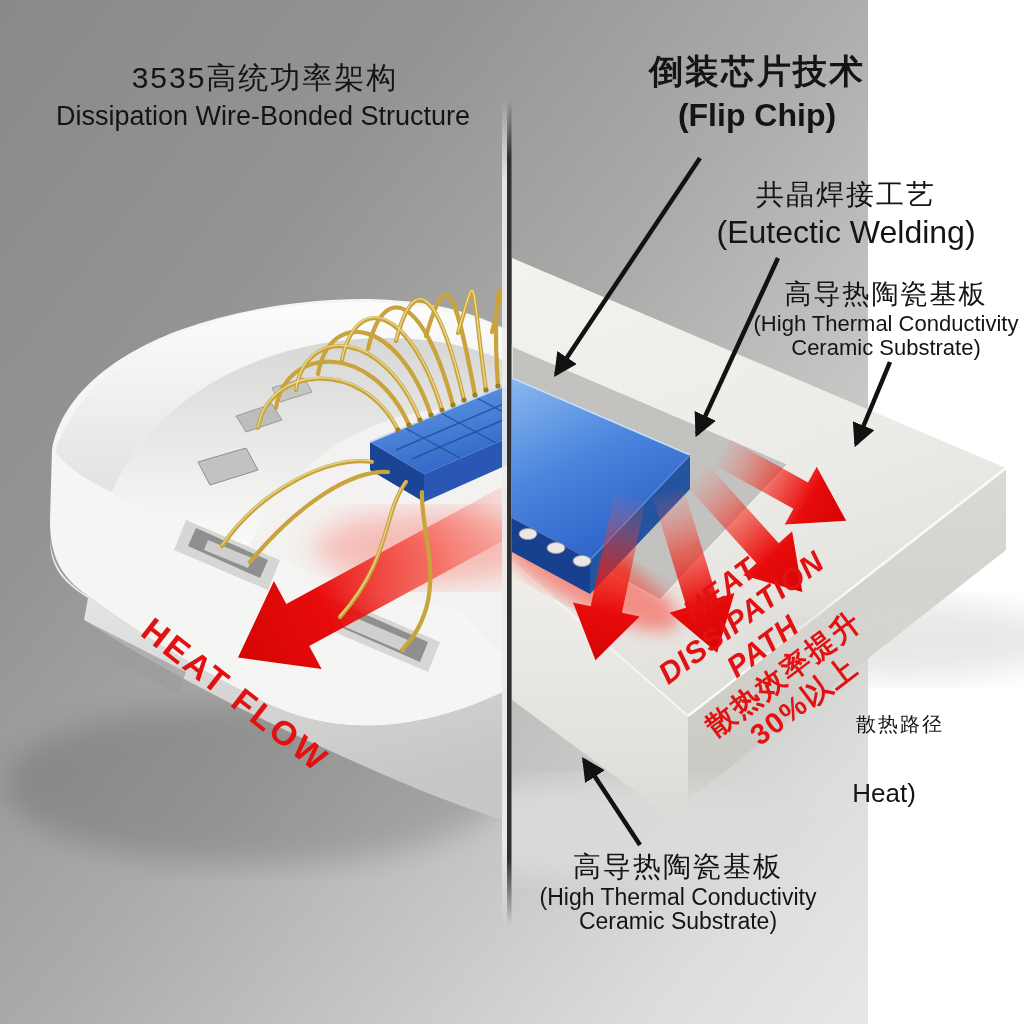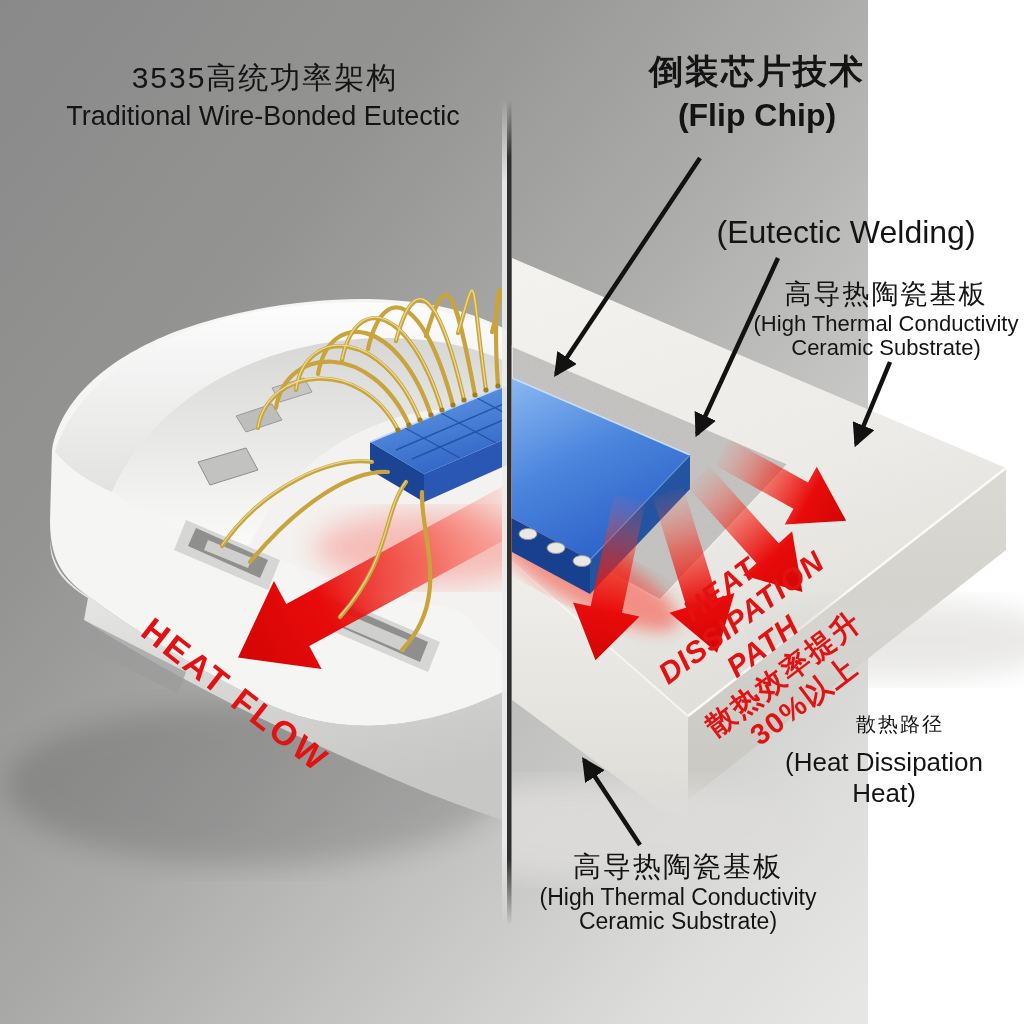--- a/index.html
+++ b/index.html
@@ -264,38 +264,38 @@
 
   <g stroke="#121212" stroke-width="4.5" fill="none">
     <line x1="700" y1="158" x2="556" y2="374" marker-end="url(#ah)"></line>
     <line x1="778" y1="258" x2="697" y2="434" marker-end="url(#ah)"></line>
     <line x1="890" y1="362" x2="856" y2="444" marker-end="url(#ah)"></line>
     <line x1="640" y1="845" x2="584" y2="760" marker-end="url(#ah)"></line>
   </g>
 </svg>
 
 <div class="lbl cn" style="left:265px;top:62px;font-size:30px;">3535高统功率架构</div>
-<div class="lbl" style="left:263px;top:102px;font-size:27px;">Traditional Wire-Bonded Eutectic</div>
+<div class="lbl" style="left:263px;top:102px;font-size:27px;">Dissipation Wire-Bonded Structure</div>
 
 <div class="lbl cn bold" style="left:757px;top:54px;font-size:34px;">倒装芯片技术</div>
 <div class="lbl bold" style="left:757px;top:99px;font-size:32px;">(Flip Chip)</div>
 
+<div class="lbl cn" style="left:846px;top:180px;font-size:28px;">共晶焊接工艺</div>
 <div class="lbl" style="left:846px;top:216px;font-size:32px;">(Eutectic Welding)</div>
 
 <div class="lbl cn" style="left:886px;top:280px;font-size:27px;">高导热陶瓷基板</div>
 <div class="lbl" style="left:886px;top:312px;font-size:22px;">(High Thermal Conductivity</div>
 <div class="lbl" style="left:886px;top:336px;font-size:22px;">Ceramic Substrate)</div>
 
 <div class="red rot-hd" style="position:absolute;left:762px;top:645px;">
   <div class="en">HEAT DISSIPATION PATH</div>
   <div class="cnline">散热效率提升30%以上</div>
 </div>
 
 <div class="lbl cn" style="left:900px;top:714px;font-size:20px;">散热路径</div>
-<div class="lbl" style="left:884px;top:749px;font-size:26px;">(Heat Dissipation</div>
 <div class="lbl" style="left:884px;top:780px;font-size:26px;">Heat)</div>
 
 <div class="lbl cn" style="left:678px;top:852px;font-size:28px;">高导热陶瓷基板</div>
 <div class="lbl" style="left:678px;top:885px;font-size:23px;">(High Thermal Conductivity</div>
 <div class="lbl" style="left:678px;top:909px;font-size:23px;">Ceramic Substrate)</div>
 
 <div class="red rot-hf" style="position:absolute;left:158px;top:610px;font-size:34px;letter-spacing:3px;">HEAT FLOW</div>
 
 </div>
 

